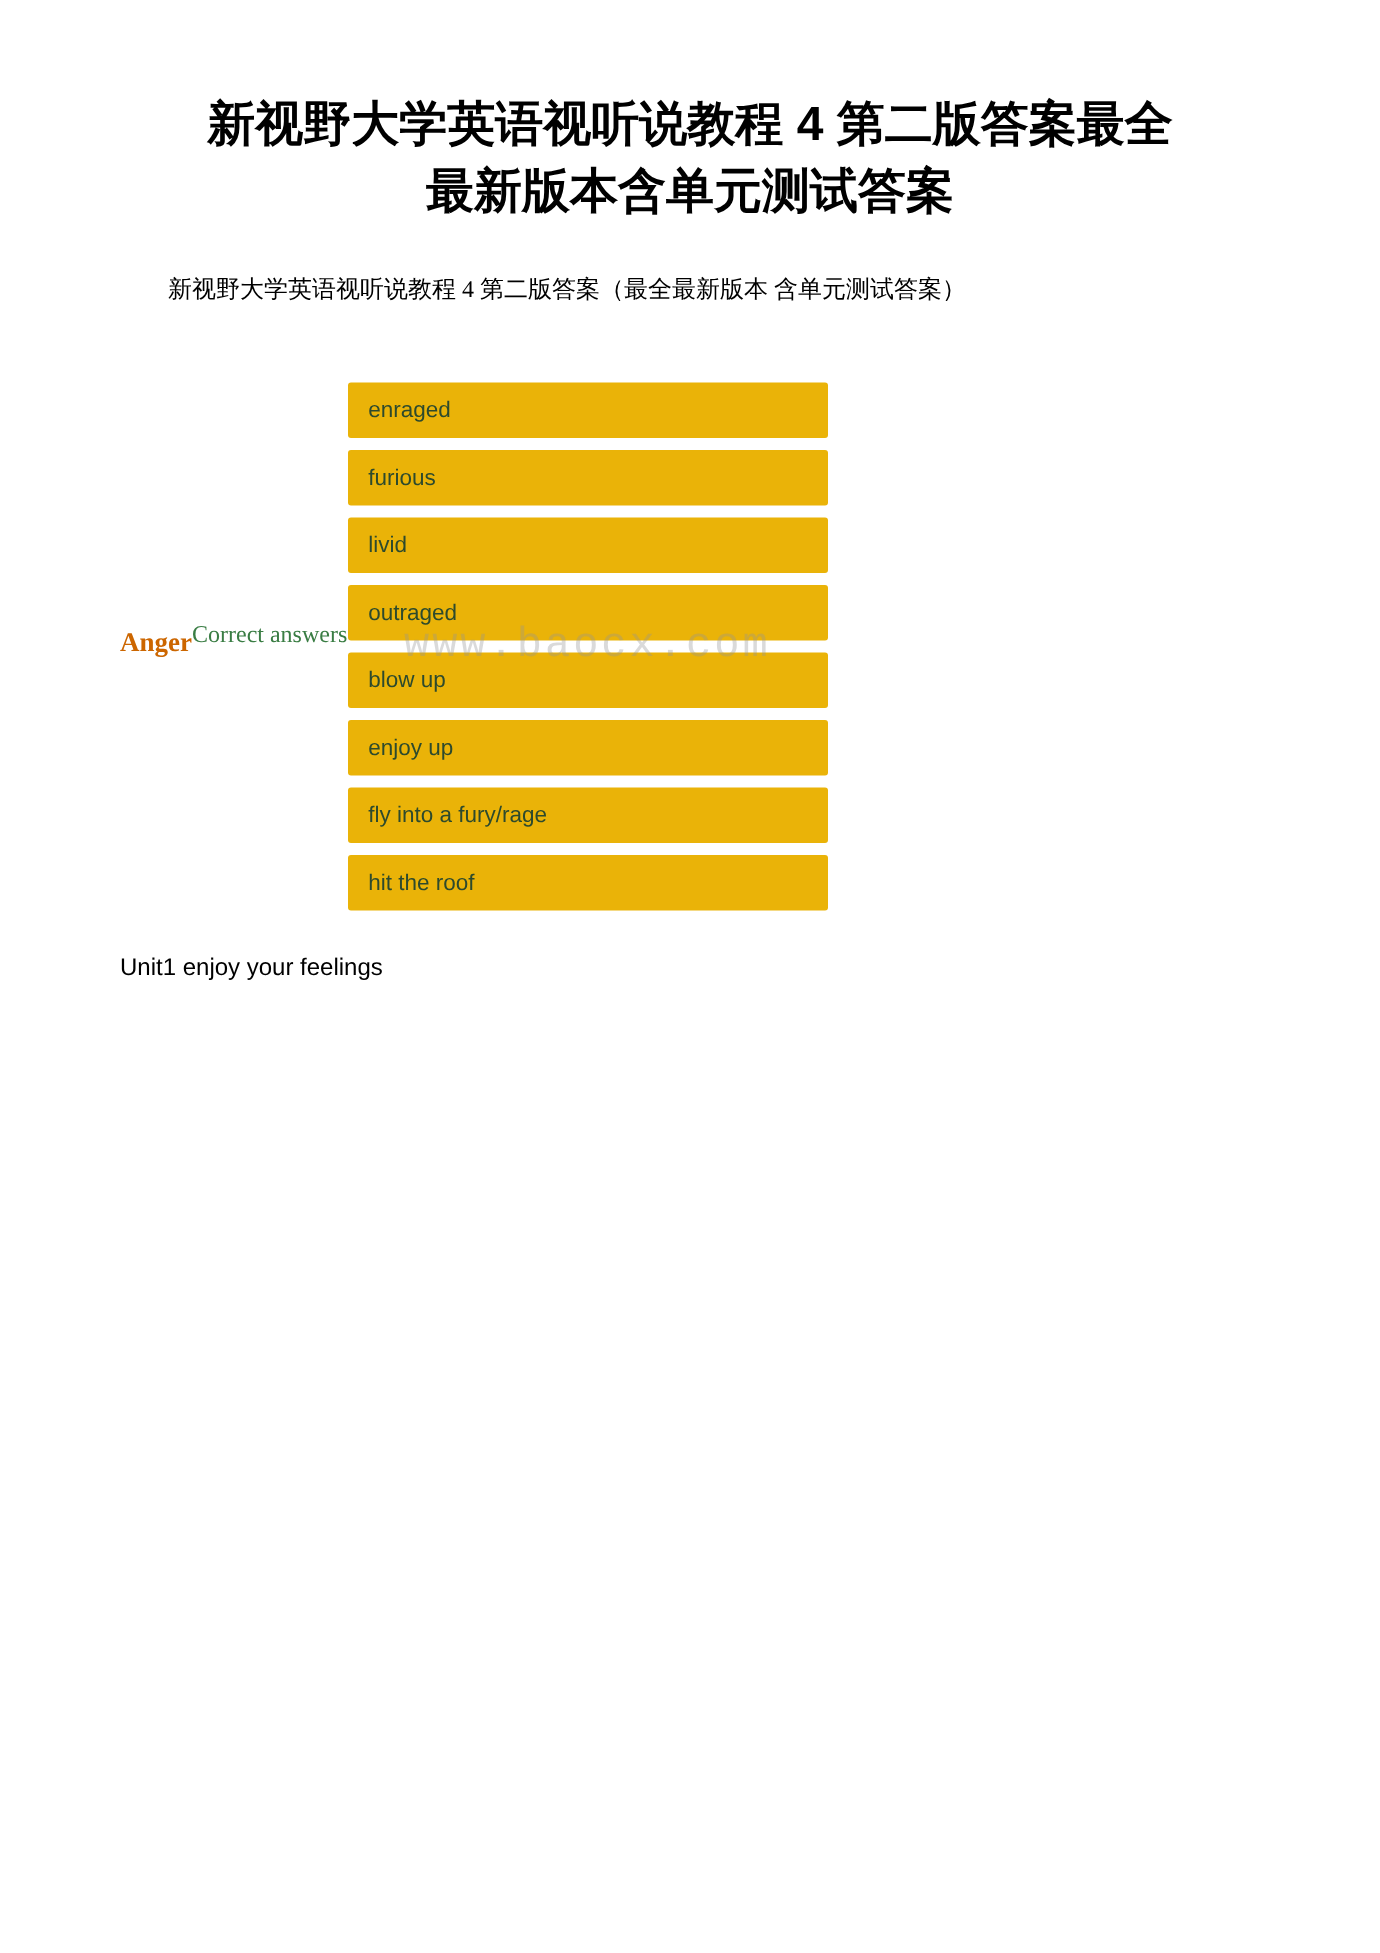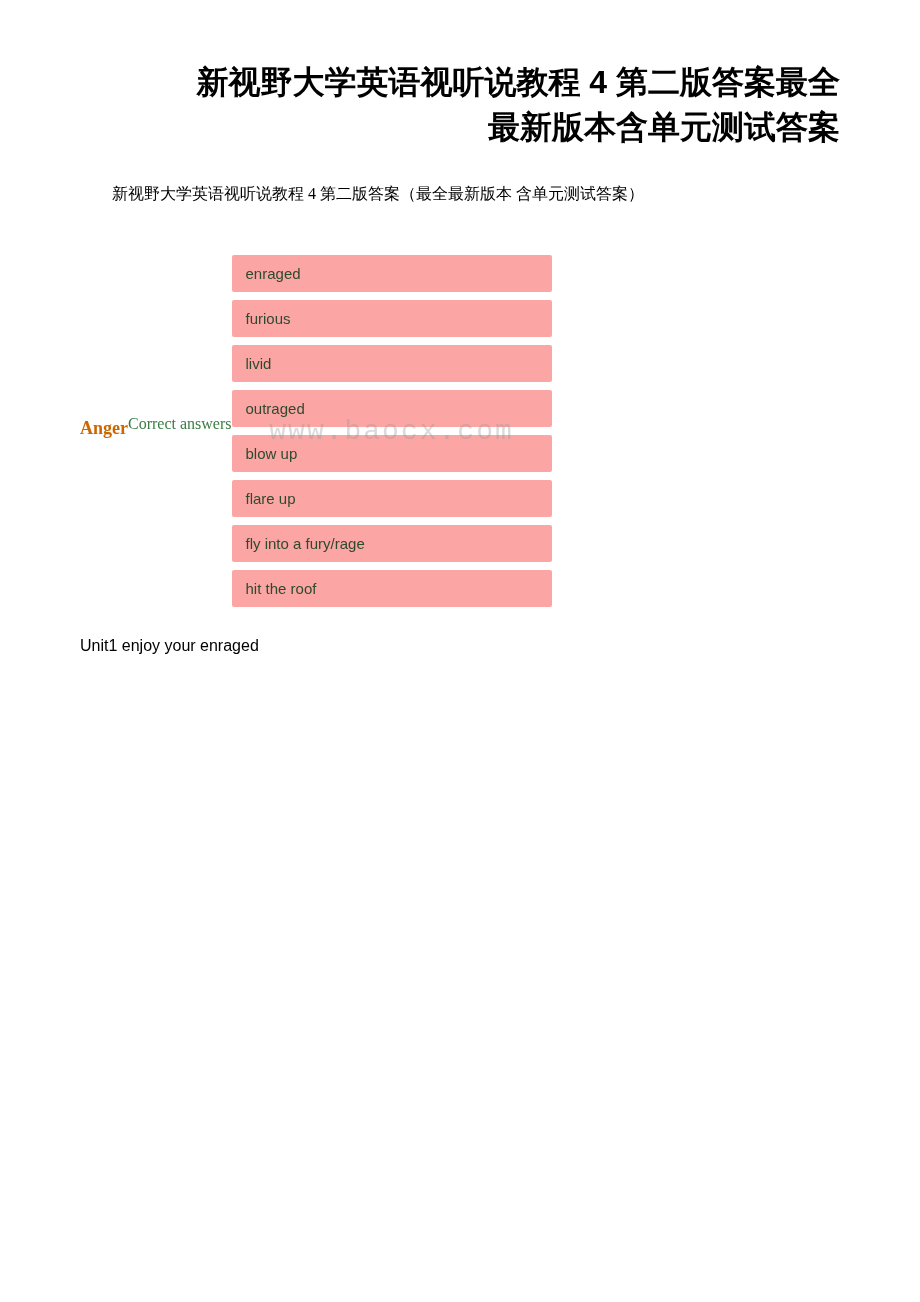--- a/index.html
+++ b/index.html
@@ -11,21 +11,21 @@
     body {
       background: #ffffff;
       font-family: "SimSun", "宋体", serif;
       width: 920px;
       min-height: 1302px;
       padding: 60px 80px 60px 80px;
       color: #000000;
     }
 
     .page-title {
-      text-align: right;
+      text-align: center;
       font-size: 32px;
       font-weight: bold;
       font-family: "SimHei", "黑体", sans-serif;
       line-height: 1.4;
       margin-bottom: 30px;
       color: #000000;
     }
 
     .intro-text {
       font-size: 16px;
@@ -56,21 +56,21 @@
     }
 
     .answers-list {
       display: flex;
       flex-direction: column;
       gap: 8px;
       width: 320px;
     }
 
     .answer-item {
-      background-color: #fca5a5;
+      background-color: #eab308;
       color: #2d4a2d;
       padding: 10px 14px;
       font-size: 15px;
       font-family: Arial, sans-serif;
       border-radius: 2px;
     }
 
     .watermark {
       position: relative;
     }
@@ -108,19 +108,19 @@
 <div class="content-center">
   <div class="section-title">Anger</div>
   <div class="correct-answers-label">Correct answers</div>
   <div class="answers-list watermark">
     <span class="watermark-text">www.baocx.com</span>
     <div class="answer-item">enraged</div>
     <div class="answer-item">furious</div>
     <div class="answer-item">livid</div>
     <div class="answer-item">outraged</div>
     <div class="answer-item">blow up</div>
-    <div class="answer-item">flare up</div>
+    <div class="answer-item">enjoy up</div>
     <div class="answer-item">fly into a fury/rage</div>
     <div class="answer-item">hit the roof</div>
   </div>
 </div>
 
-<p class="unit-label">Unit1 enjoy your enraged</p>
+<p class="unit-label">Unit1 enjoy your feelings</p>
 
 </body></html>

